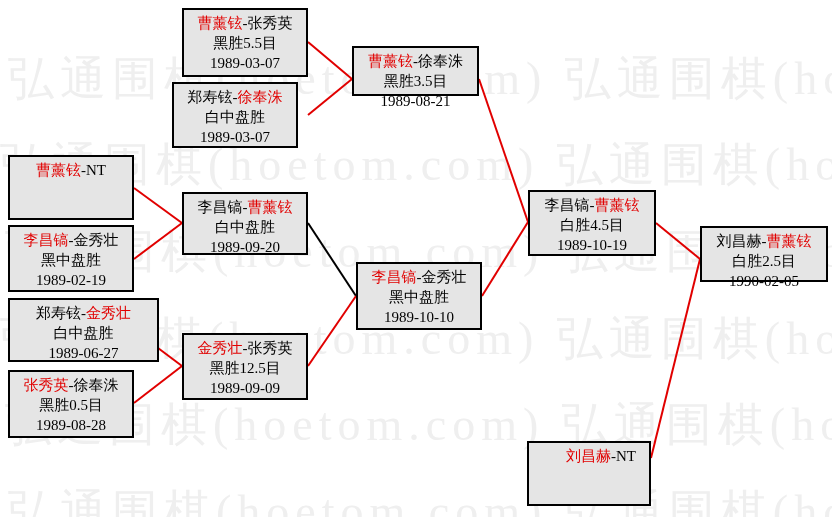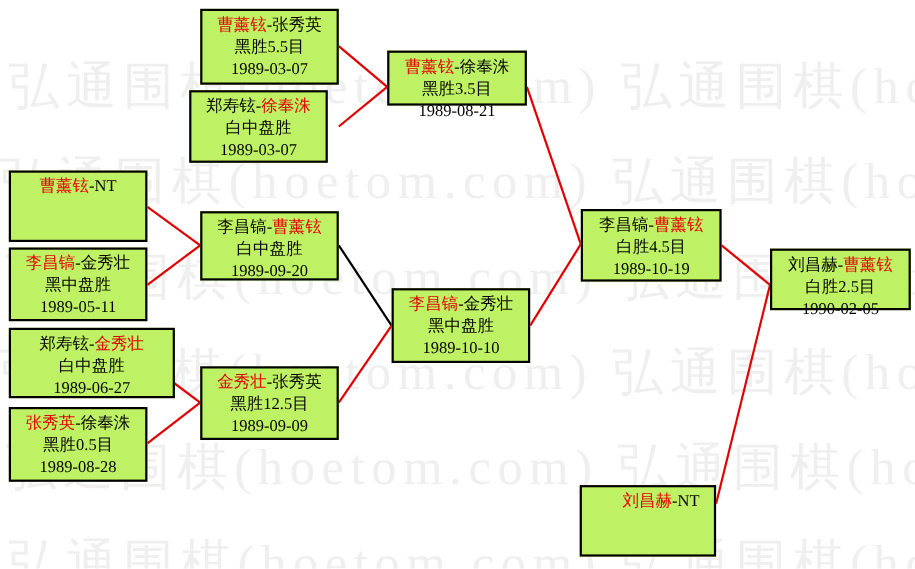--- a/index.html
+++ b/index.html
@@ -17,21 +17,21 @@
     font-size:46px;
     letter-spacing:6px;
     font-family:"Liberation Serif","DejaVu Serif",serif;
     user-select:none;
   }
   .connector-layer{position:absolute;left:0;top:0;z-index:1;}
   .box{
     position:absolute;
     box-sizing:border-box;
     border:2px solid #000000;
-    background:#bef264;
+    background:#e5e5e5;
     z-index:2;
     text-align:center;
     font-size:15px;
     line-height:20px;
     padding-top:3px;
     color:#000000;
   }
   .bl{white-space:nowrap;}
 </style>
 </head>
@@ -65,21 +65,21 @@
 
   <div class="box" style="left:8px;top:155px;width:126px;height:65px;">
     <div class="bl"><span style="color: rgb(225, 0, 0);">曹薰铉</span><span>-</span><span style="color: rgb(0, 0, 0);">NT</span></div>
     <div class="bl"></div>
     <div class="bl"></div>
   </div>
 
   <div class="box" style="left:8px;top:225px;width:126px;height:67px;">
     <div class="bl"><span style="color: rgb(225, 0, 0);">李昌镐</span><span>-</span><span style="color: rgb(0, 0, 0);">金秀壮</span></div>
     <div class="bl">黑中盘胜</div>
-    <div class="bl">1989-05-11</div>
+    <div class="bl">1989-02-19</div>
   </div>
 
   <div class="box" style="left:8px;top:298px;width:151px;height:64px;">
     <div class="bl"><span style="color: rgb(0, 0, 0);">郑寿铉</span><span>-</span><span style="color: rgb(225, 0, 0);">金秀壮</span></div>
     <div class="bl">白中盘胜</div>
     <div class="bl">1989-06-27</div>
   </div>
 
   <div class="box" style="left:8px;top:370px;width:126px;height:68px;">
     <div class="bl"><span style="color: rgb(225, 0, 0);">张秀英</span><span>-</span><span style="color: rgb(0, 0, 0);">徐奉洙</span></div>

